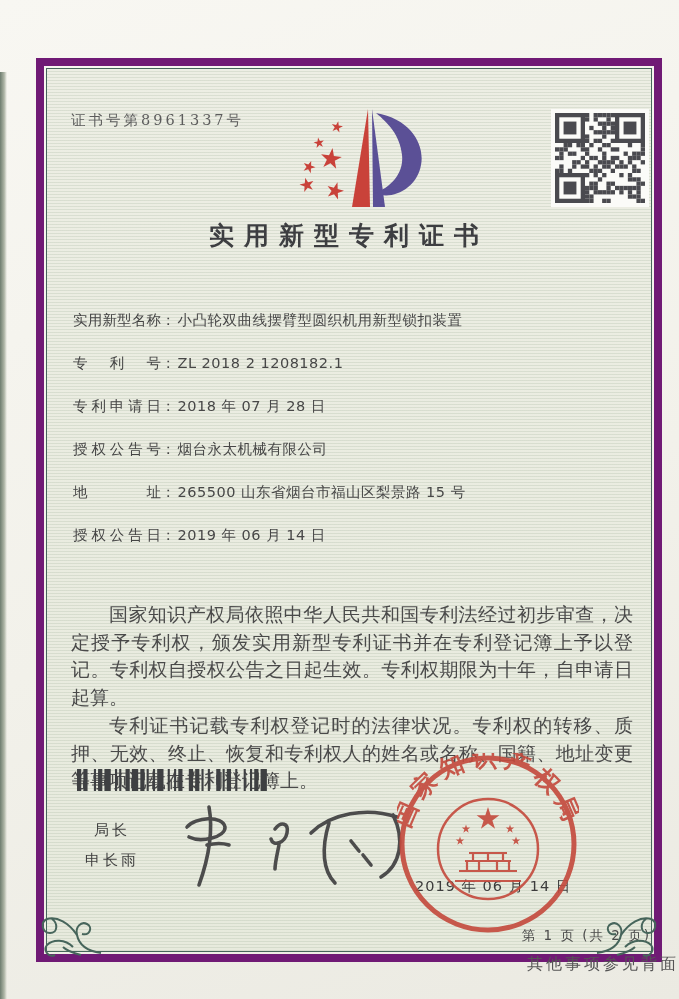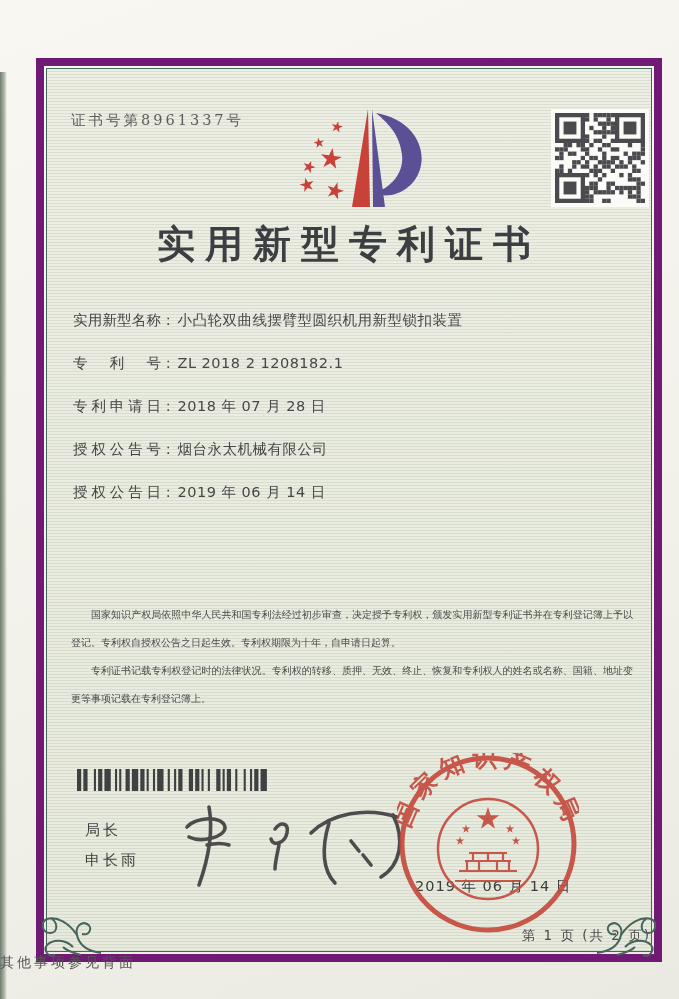--- a/index.html
+++ b/index.html
@@ -26,48 +26,48 @@
 
   .cert-no{position:absolute;left:24px;top:42px;font-size:14.5px;letter-spacing:3px;
     color:#5c5c5c;font-family:"DejaVu Serif","Liberation Serif",serif;}
 
   .logo{position:absolute;left:226px;top:34px;width:150px;height:112px;}
   .qr{position:absolute;left:508px;top:44px;width:90px;height:90px;background:#fbfbf8;
     box-shadow:0 0 0 4px #fbfbf8;}
 
   .title{position:absolute;left:0;right:0;top:150px;text-align:center;
     font-family:"DejaVu Serif","Liberation Serif",serif;font-weight:700;
-    font-size:38px;letter-spacing:10px;color:#3d3e41;}
+    font-size:25px;letter-spacing:10px;color:#3d3e41;}
 
   .fields{position:absolute;left:26px;right:18px;top:238px;color:#474747;}
   .frow{margin-bottom:17px;line-height:26px;font-size:14.5px;white-space:nowrap;}
   .flabel{display:inline-block;width:88px;text-align:justify;text-align-last:justify;color:#444;}
   .fsep{display:inline-block;margin:0 2px 0 0;}
   .fvalue{letter-spacing:.5px;}
   .grant{display:flex;}
   .grant-right{margin-left:56px;}
 
   .paras{position:absolute;left:24px;right:18px;top:532px;color:#4a4a4a;
-    font-size:10px;line-height:27.5px;text-align:justify;}
+    font-size:19px;line-height:27.5px;text-align:justify;}
   .paras p{margin:0 0 1px 0;text-indent:2em;}
 
   .barcode{position:absolute;left:30px;top:700px;width:192px;height:22px;}
 
   .signer{position:absolute;left:38px;top:752px;font-size:15px;letter-spacing:3px;color:#3f3f3f;}
-  .signer div{margin-bottom:11px;}
+  .signer div{margin-bottom:11px;text-align:center;}
   .signature{position:absolute;left:124px;top:724px;width:246px;height:100px;}
 
   .seal-date{position:absolute;left:368px;top:808px;font-size:14.5px;letter-spacing:1px;color:#3c3c3c;z-index:3;}
   .seal{position:absolute;left:350px;top:684px;width:182px;height:182px;z-index:4;opacity:.9;}
 
   .page-no{position:absolute;left:0;right:0;top:858px;text-align:right;
     font-size:13.5px;letter-spacing:2px;color:#4c4c4c;}
 
-  .back-note{position:absolute;left:0;right:0;top:954px;text-align:left;
-    font-size:14px;letter-spacing:3px;color:#555;}
+  .back-note{position:absolute;left:0;right:0;top:954px;text-align:right;
+    font-size:16px;letter-spacing:3px;color:#555;}
 </style>
 </head>
 <body>
 
 <div class="photo-edge"></div>
 
 <div class="frame">
   <div class="frame-inner">
 
     <div class="cert-no">证书号第8961337号</div>
@@ -247,20 +247,23 @@
       </div>
       <div class="frow">
         <span class="flabel">专利号</span><span class="fsep">：</span><span class="fvalue">ZL 2018 2 1208182.1</span>
       </div>
       <div class="frow">
         <span class="flabel">专利申请日</span><span class="fsep">：</span><span class="fvalue">2018 年 07 月 28 日</span>
       </div>
       <div class="frow">
         <span class="flabel">授权公告号</span><span class="fsep">：</span><span class="fvalue">烟台永太机械有限公司</span>
       </div>
+      <div class="frow">
+        <span class="flabel">地址</span><span class="fsep">：</span><span class="fvalue">265500 山东省烟台市福山区梨景路 15 号</span>
+      </div>
       <div class="frow grant">
         <span class="grant-left">
           <span class="flabel">授权公告日</span><span class="fsep">：</span><span class="fvalue">2019 年 06 月 14 日</span>
         </span>
       </div>
     </div>
 
     <div class="paras">
       <p>国家知识产权局依照中华人民共和国专利法经过初步审查，决定授予专利权，颁发实用新型专利证书并在专利登记簿上予以登记。专利权自授权公告之日起生效。专利权期限为十年，自申请日起算。</p>
       <p>专利证书记载专利权登记时的法律状况。专利权的转移、质押、无效、终止、恢复和专利权人的姓名或名称、国籍、地址变更等事项记载在专利登记簿上。</p>

